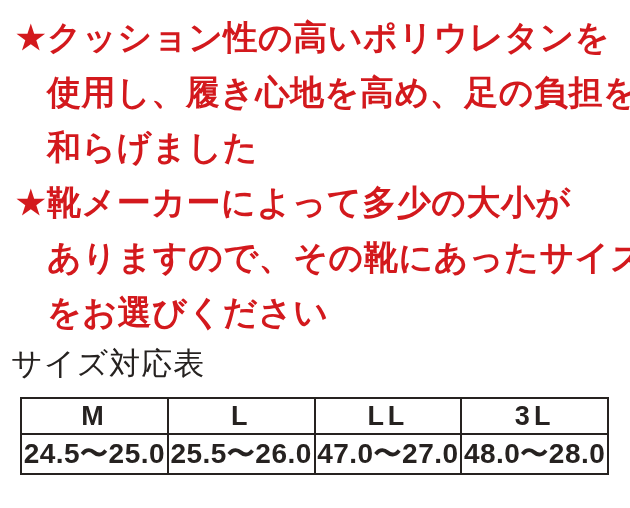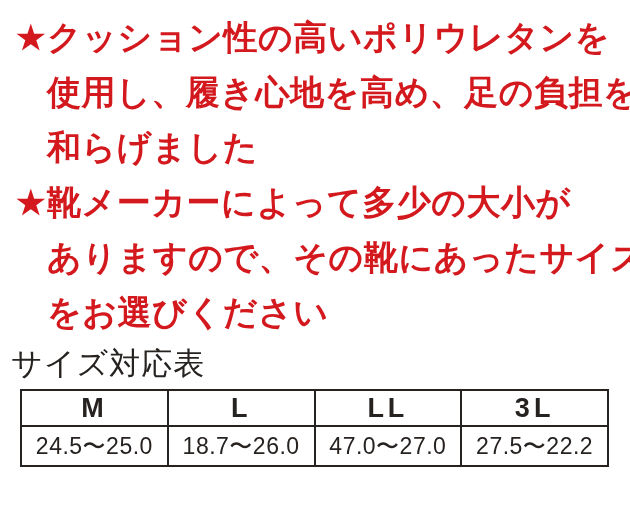--- a/index.html
+++ b/index.html
@@ -34,21 +34,21 @@
   .note .star {
     flex: none;
     width: 31px;
     font-size: 33px;
     line-height: 55px;
   }
   .note-lines { flex: 1; }
   .note-line { white-space: nowrap; letter-spacing: 0.5px; }
   
   .size-title {
-    margin: 7px 0 8px 11px;
+    margin: 7px 0 16px 11px;
     color: var(--ink);
     font-size: 31px;
     line-height: 34px;
     font-weight: normal;
     letter-spacing: 1px;
   }
   
   .size-table {
     margin-left: 20px;
     width: 589px;
@@ -63,22 +63,22 @@
     padding: 0;
   }
   .size-table th {
     height: 36px;
     font-size: 27px;
     font-weight: bold;
     letter-spacing: 4px;
   }
   .size-table td {
     height: 40px;
-    font-size: 23px;
-    font-weight: normal;
+    font-size: 28px;
+    font-weight: bold;
     letter-spacing: 0.5px;
   }
 </style>
 </head>
 <body>
 
 <div class="page">
 
   <div class="notes">
 
@@ -109,20 +109,20 @@
       <tr>
         <th>M</th>
         <th>L</th>
         <th>LL</th>
         <th>3L</th>
       </tr>
     </thead>
     <tbody>
       <tr>
         <td>24.5〜25.0</td>
-        <td>18.7〜26.0</td>
+        <td>25.5〜26.0</td>
         <td>47.0〜27.0</td>
-        <td>27.5〜22.2</td>
+        <td>48.0〜28.0</td>
       </tr>
     </tbody>
   </table>
 
 </div>
 
 </body></html>

